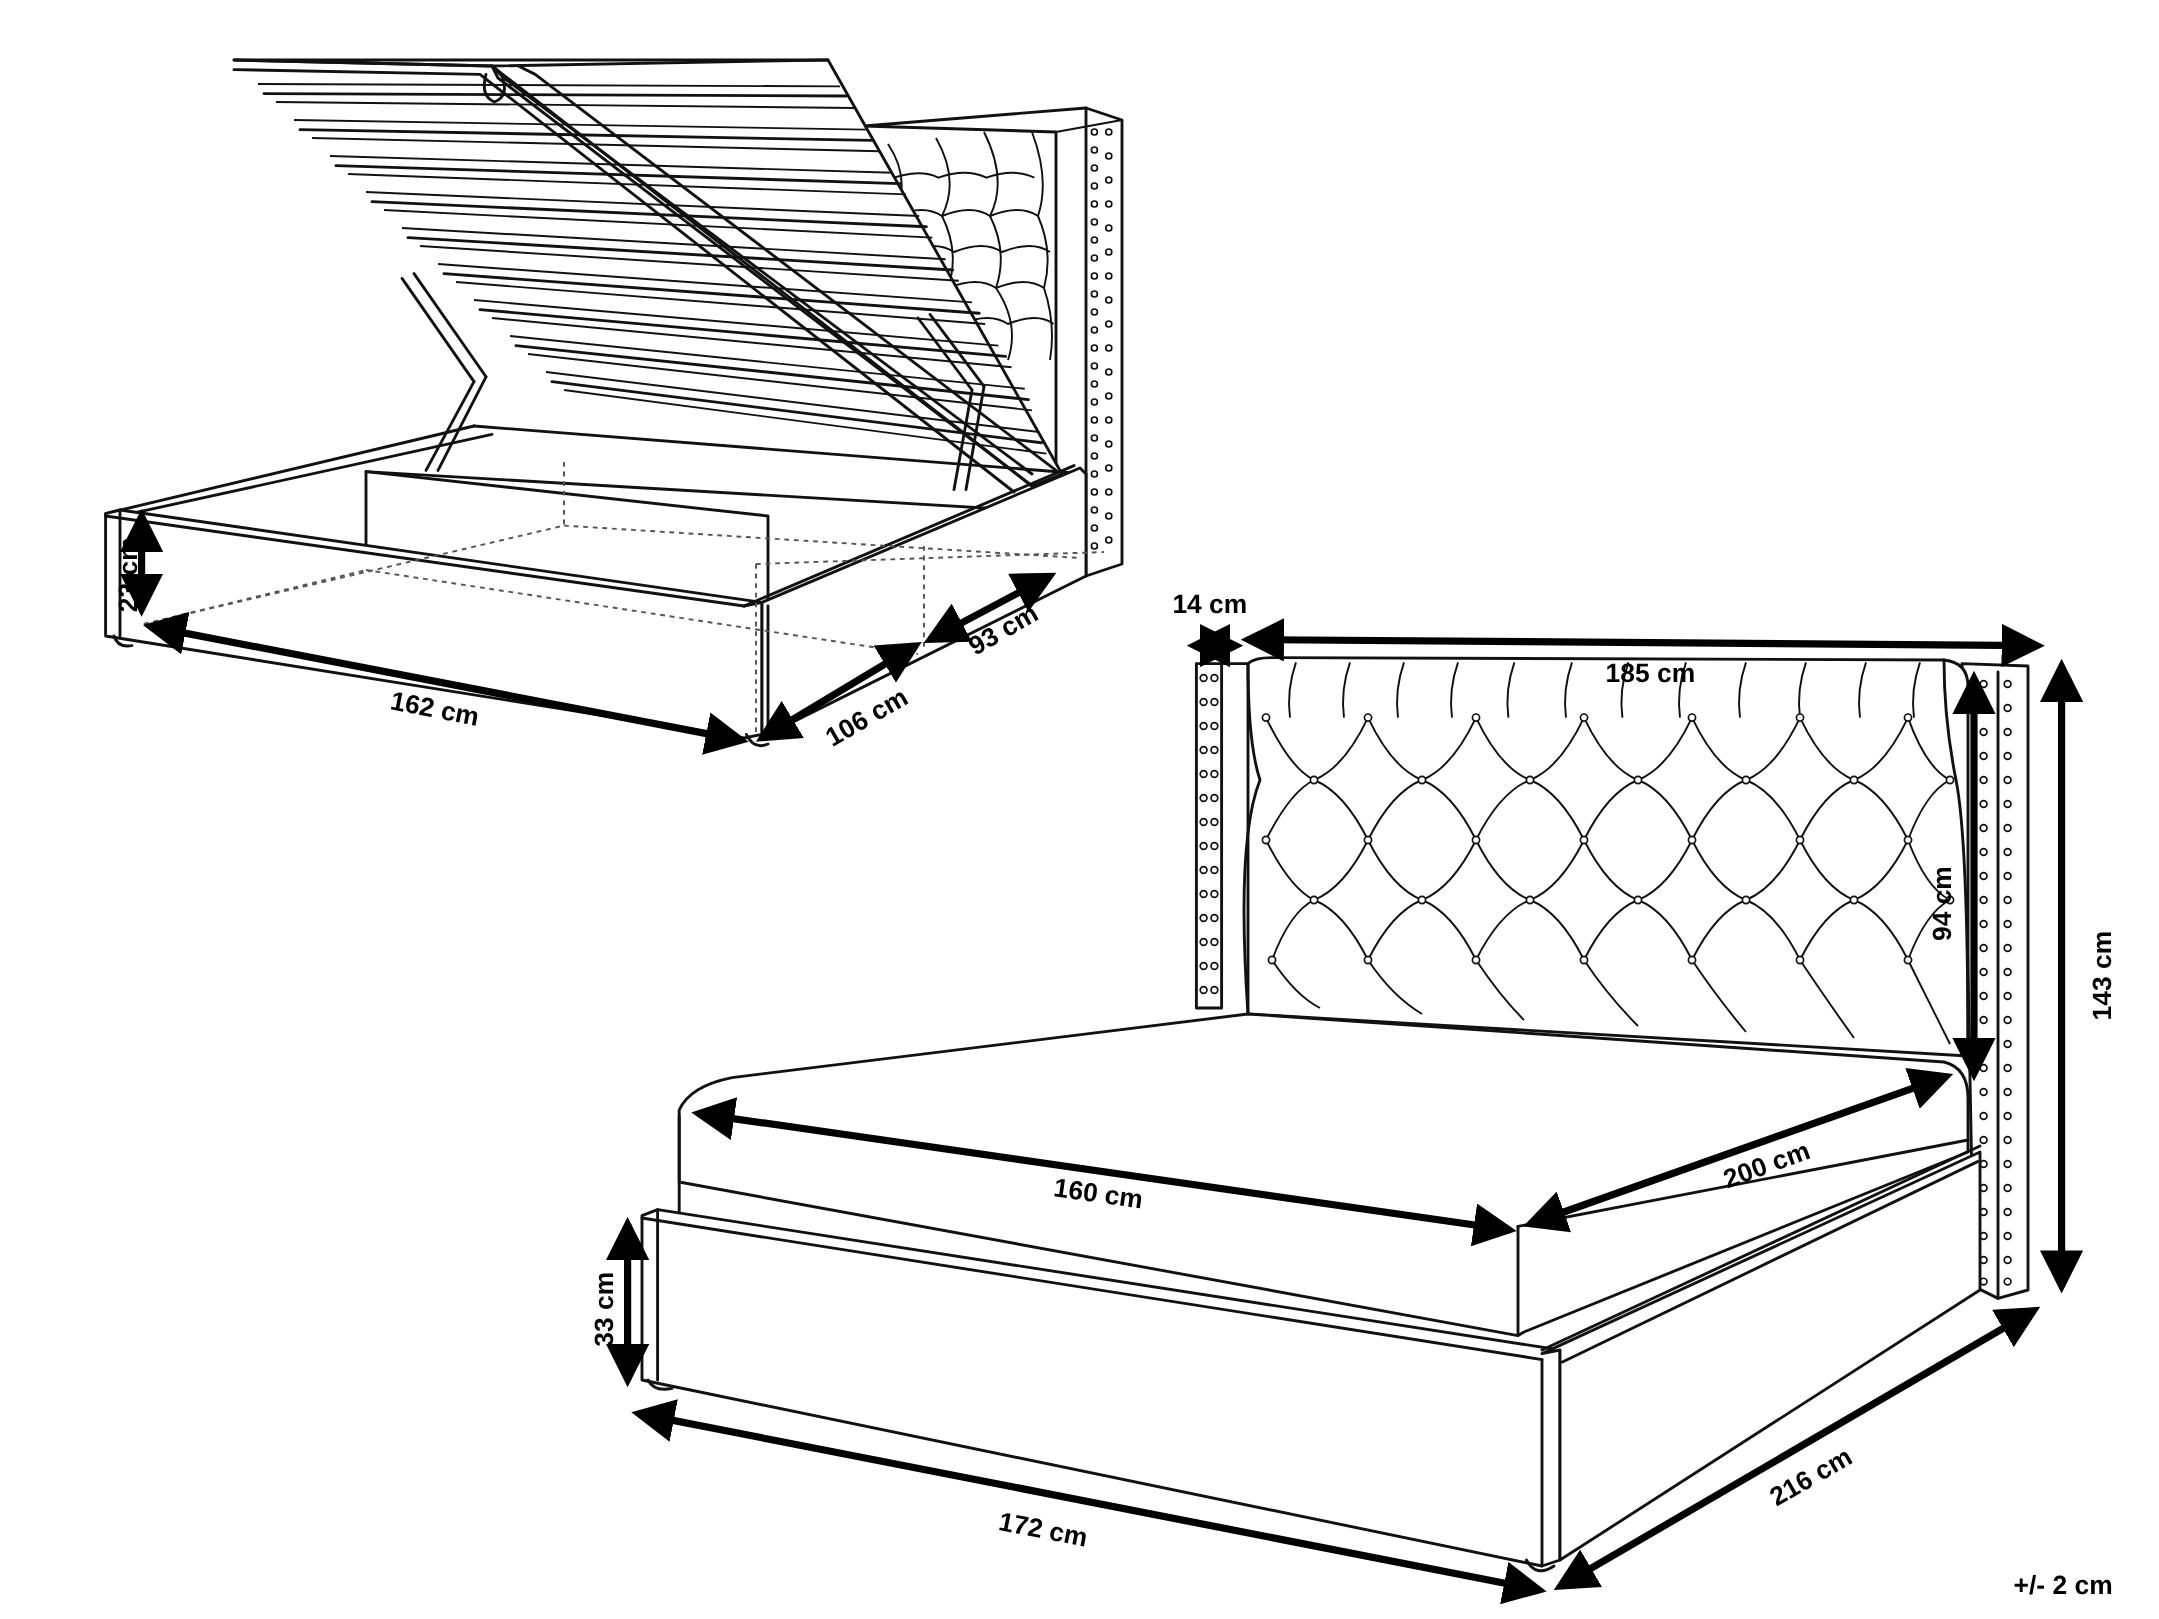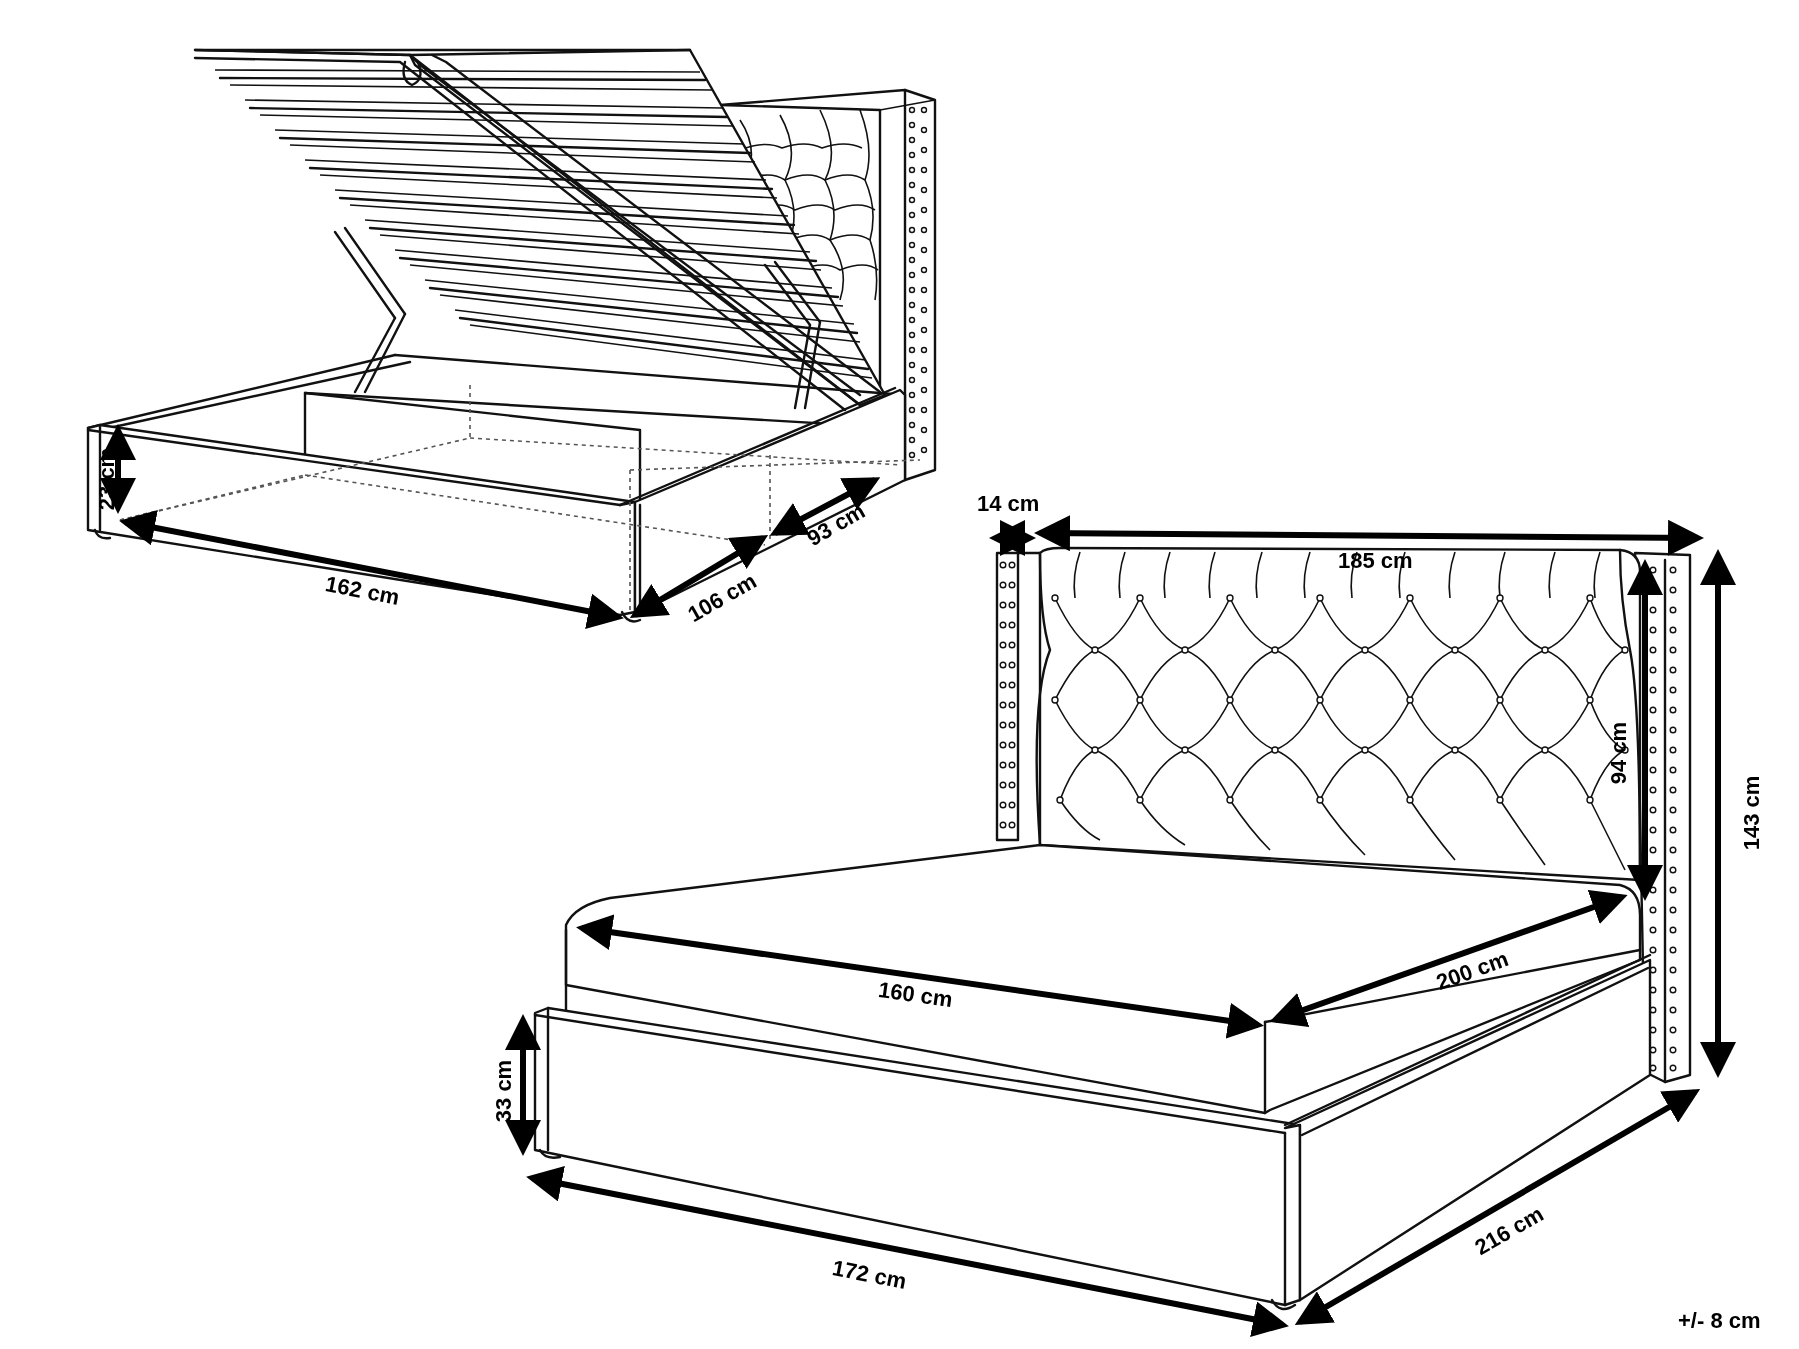--- a/index.html
+++ b/index.html
@@ -390,13 +390,13 @@
 <div class="lbl" style="left:977px;top:491px;">14 cm</div>
 <div class="lbl" style="left:1338px;top:503px;margin-top:45px;">185 cm</div>
 <div class="lbl" style="left:1588px;top:740px;transform:rotate(-90deg);">94 cm</div>
 <div class="lbl" style="left:1715px;top:800px;transform:rotate(-90deg);">143 cm</div>
 <div class="lbl" style="left:878px;top:982px;transform:rotate(8deg);">160 cm</div>
 <div class="lbl" style="left:1435px;top:958px;transform:rotate(-20deg);">200 cm</div>
 <div class="lbl" style="left:473px;top:1078px;transform:rotate(-90deg);">33 cm</div>
 <div class="lbl" style="left:832px;top:1262px;transform:rotate(11deg);">172 cm</div>
 <div class="lbl" style="left:1472px;top:1218px;transform:rotate(-30deg);">216 cm</div>
 
-<div class="tol" style="left:1678px;top:1308px;">+/- 8 cm</div>
+<div class="tol" style="left:1678px;top:1308px;">+/- 2 cm</div>
 
 </body></html>

